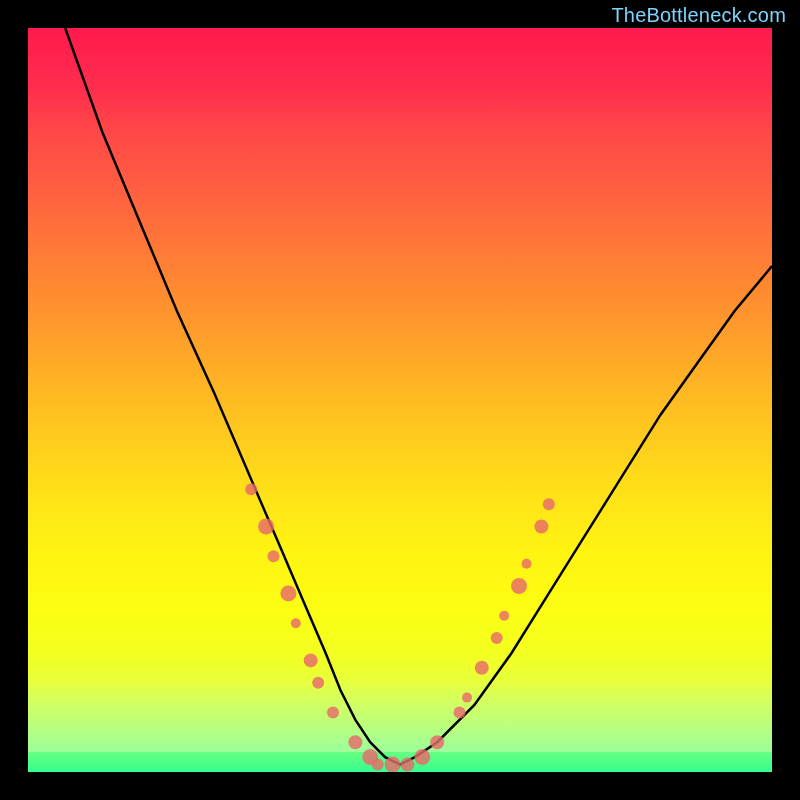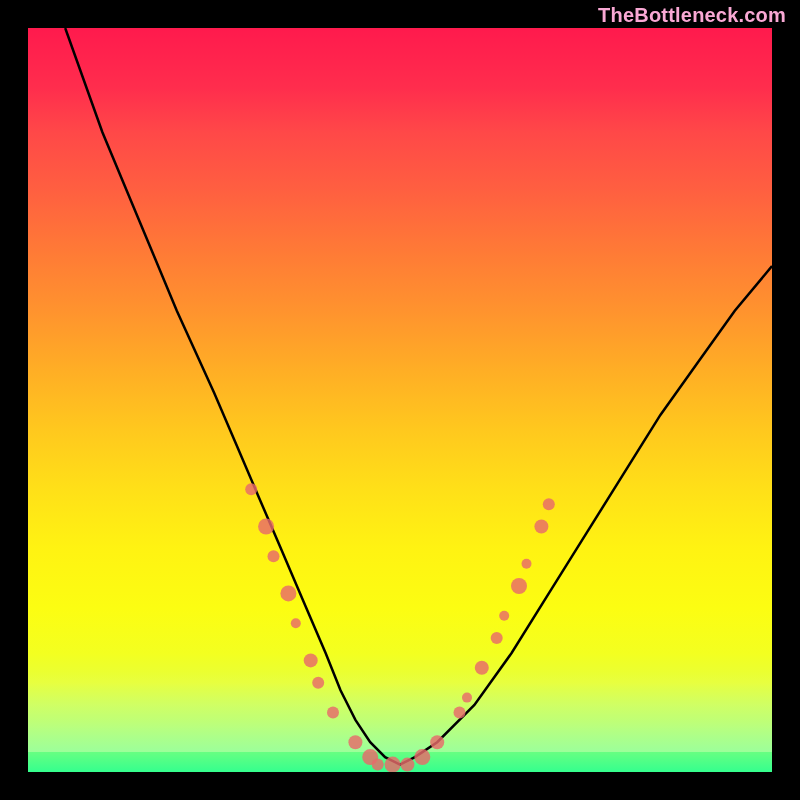--- a/index.html
+++ b/index.html
@@ -67,24 +67,24 @@
     );
   }
   .svg-layer {
     position: absolute;
     inset: 0;
   }
   .watermark {
     position: absolute;
     top: 4px;
     right: 14px;
-    color: #f9a8d4;
+    color: #7dd3fc;
     font-size: 20px;
     letter-spacing: 0.2px;
-    font-weight: 700;
+    font-weight: 400;
   }
 </style>
 </head>
 <body>
 
 <div class="frame">
   <div class="plot">
     <div class="gradient-bg"></div>
     <div class="yellow-band"></div>
     <svg class="svg-layer" viewBox="0 0 744 744" preserveAspectRatio="none">

